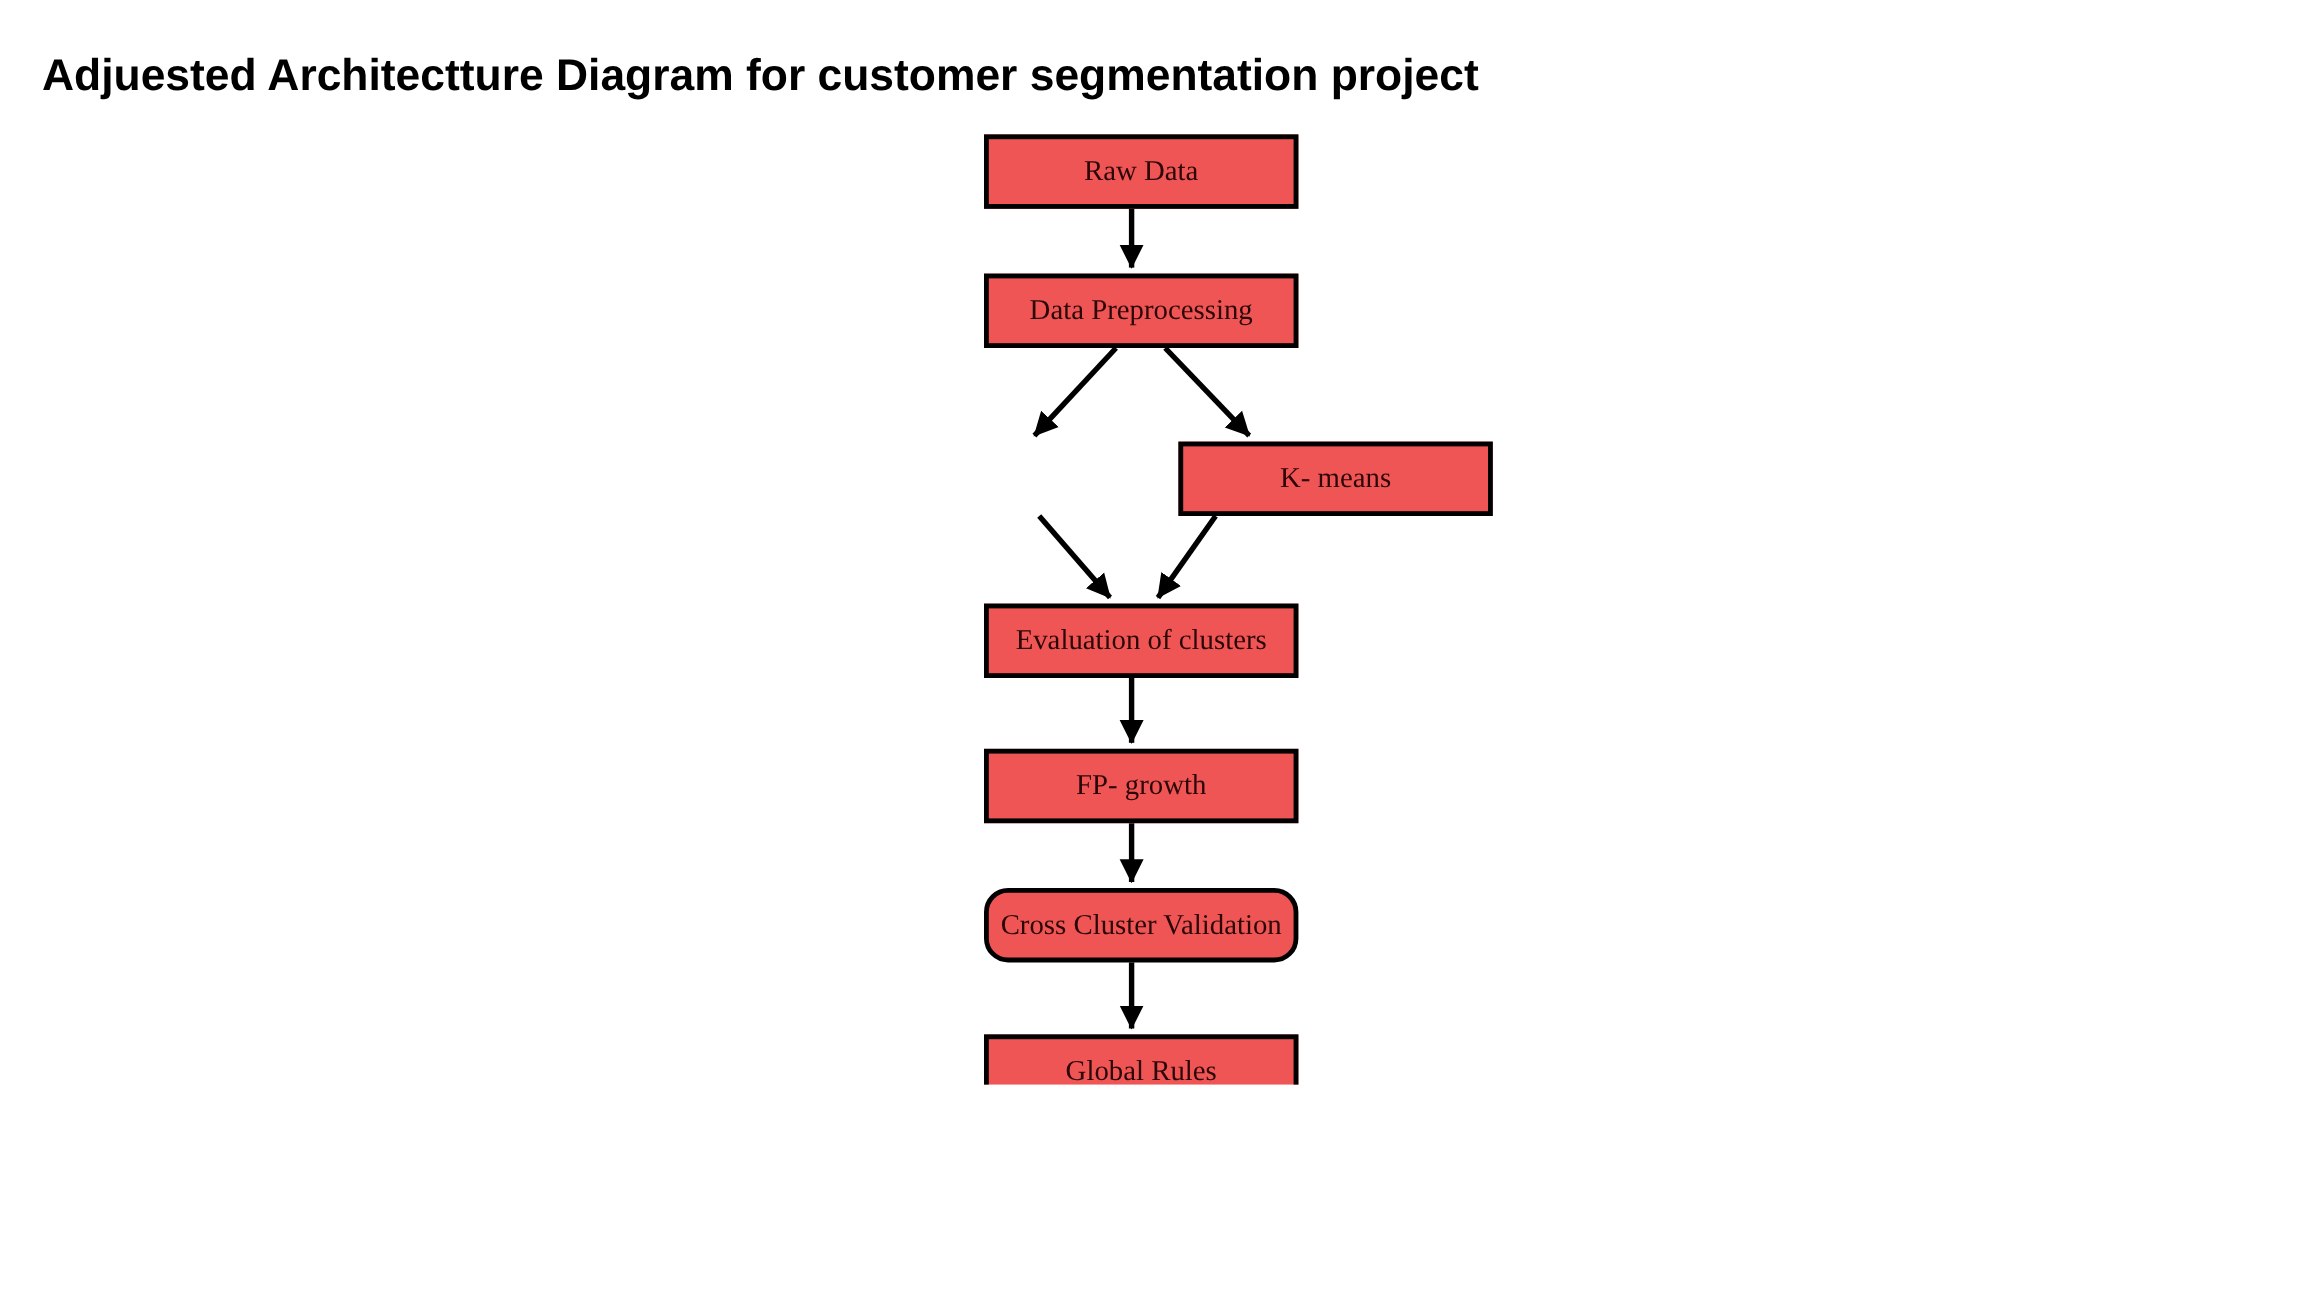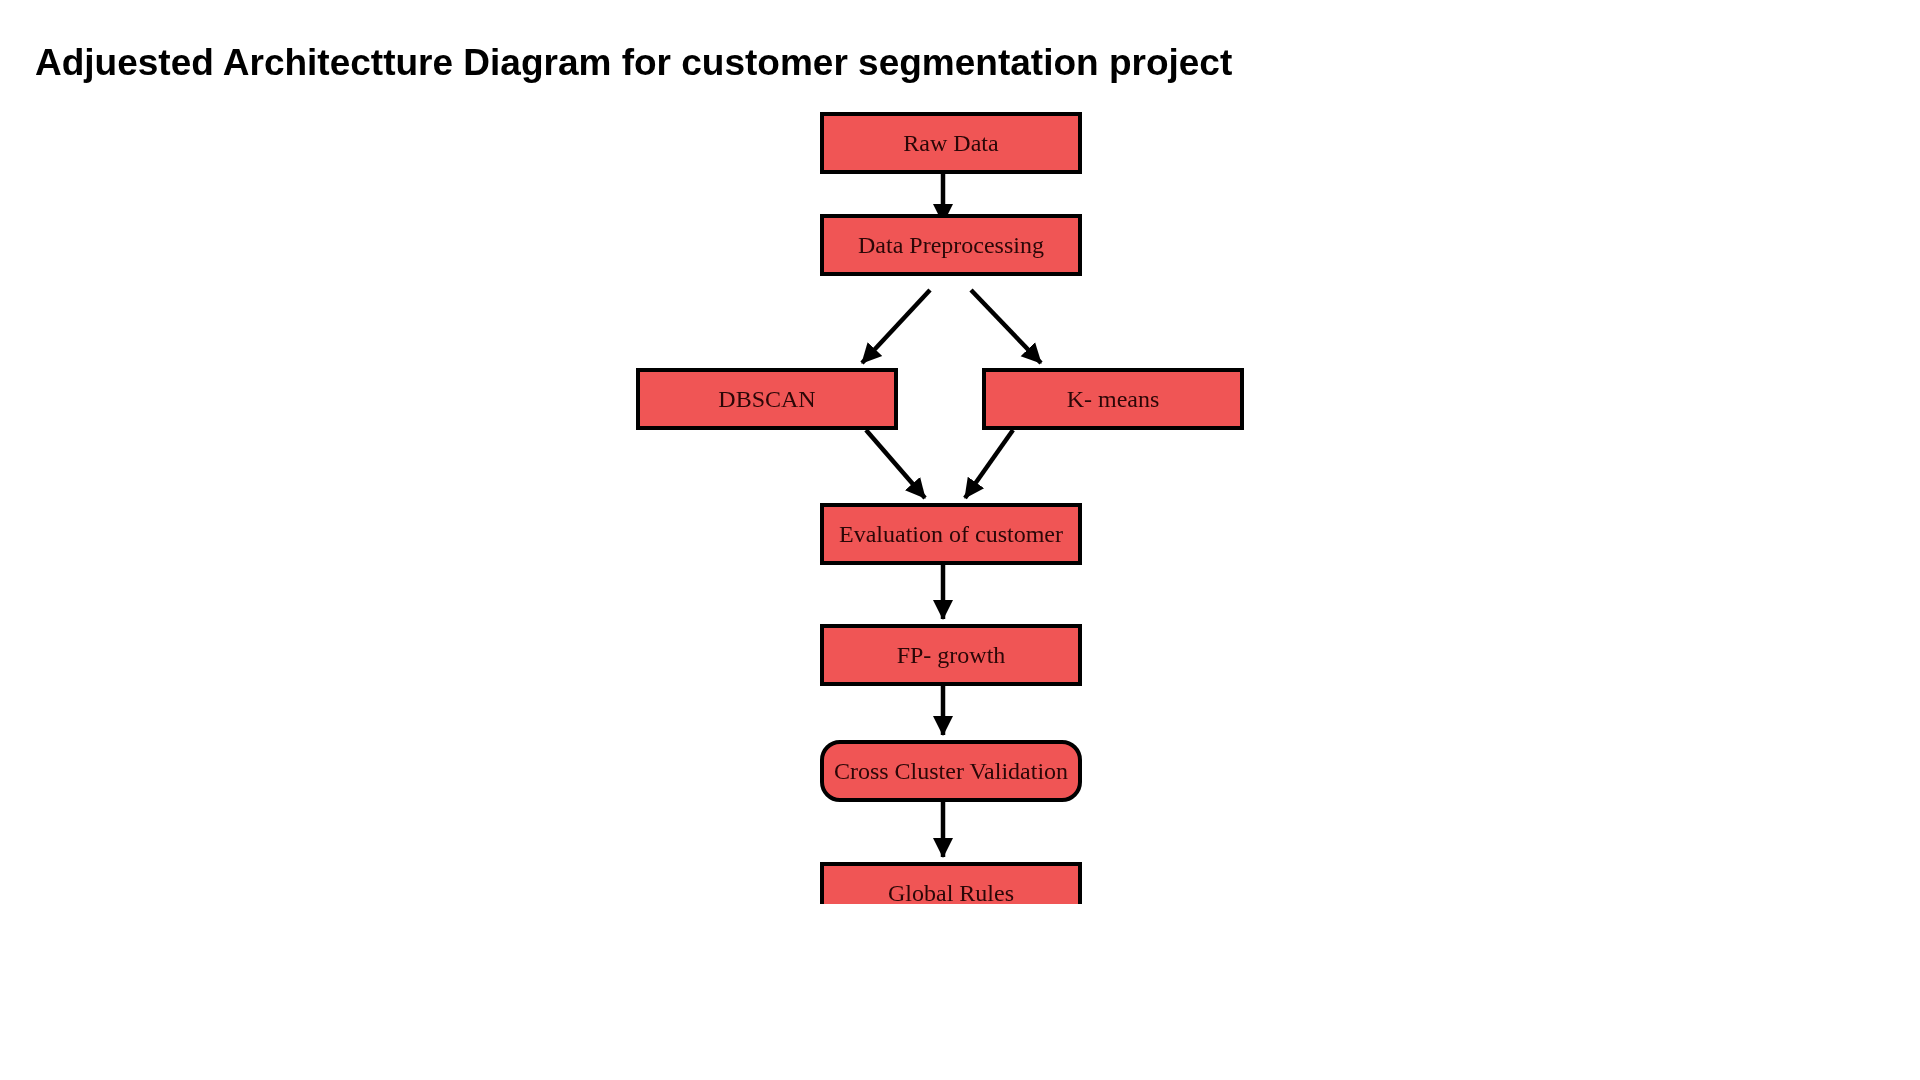--- a/index.html
+++ b/index.html
@@ -35,21 +35,21 @@
     display: flex;
     align-items: center;
     justify-content: center;
     font-family: "Liberation Serif", "DejaVu Serif", serif;
     font-size: 24px;
     color: var(--node-text, #2b0707);
     text-align: center;
     white-space: nowrap;
   }
   .pos-raw        { left: 820px; top: 112px; }
-  .pos-prep       { left: 820px; top: 214px; }
+  .pos-prep       { left: 820px; top: 228px; }
   .pos-dbscan     { left: 636px; top: 368px; }
   .pos-kmeans     { left: 982px; top: 368px; }
   .pos-eval       { left: 820px; top: 503px; }
   .pos-fp         { left: 820px; top: 624px; }
   .pos-cross      { left: 820px; top: 740px; border-radius: 20px; }
   .pos-global     { left: 820px; top: 862px; }
   .pos-marketing  { left: 820px; top: 982px; }
   .edges-layer {
     position: absolute;
     left: 0;
@@ -84,25 +84,24 @@
     <line x1="943" y1="565" x2="943" y2="619" marker-end="url(#arrowhead)"></line>
     <line x1="943" y1="686" x2="943" y2="735" marker-end="url(#arrowhead)"></line>
     <line x1="943" y1="802" x2="943" y2="857" marker-end="url(#arrowhead)"></line>
     <line x1="943" y1="924" x2="943" y2="977" marker-end="url(#arrowhead)"></line>
   </svg>
 
   <div class="node pos-raw">Raw Data</div>
 
   <div class="node pos-prep">Data Preprocessing</div>
 
-  <div class="node pos-dbscan">DBSCAN</div>
 
   <div class="node pos-kmeans">K- means</div>
 
-  <div class="node pos-eval">Evaluation of customer</div>
+  <div class="node pos-eval">Evaluation of clusters</div>
 
   <div class="node pos-fp">FP- growth</div>
 
   <div class="node pos-cross">Cross Cluster Validation</div>
 
   <div class="node pos-global">Global Rules</div>
 
 
 </div>
 

